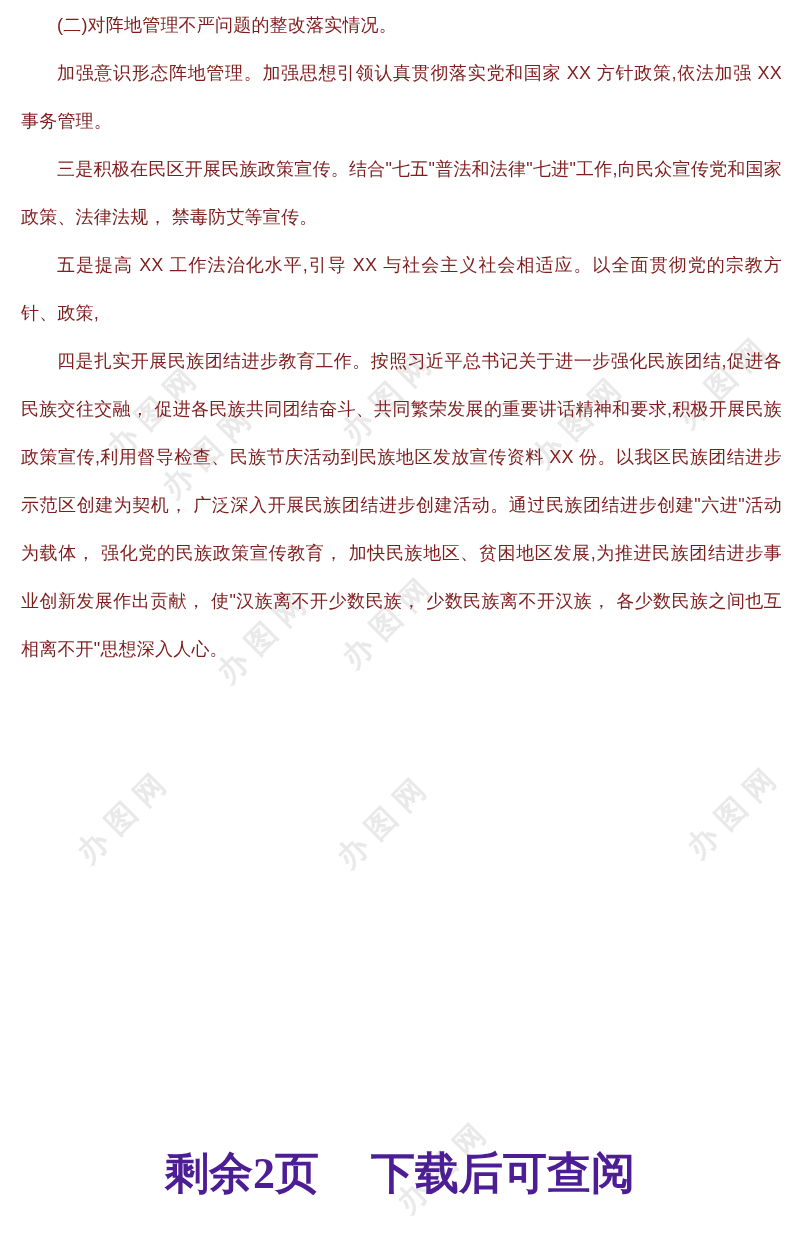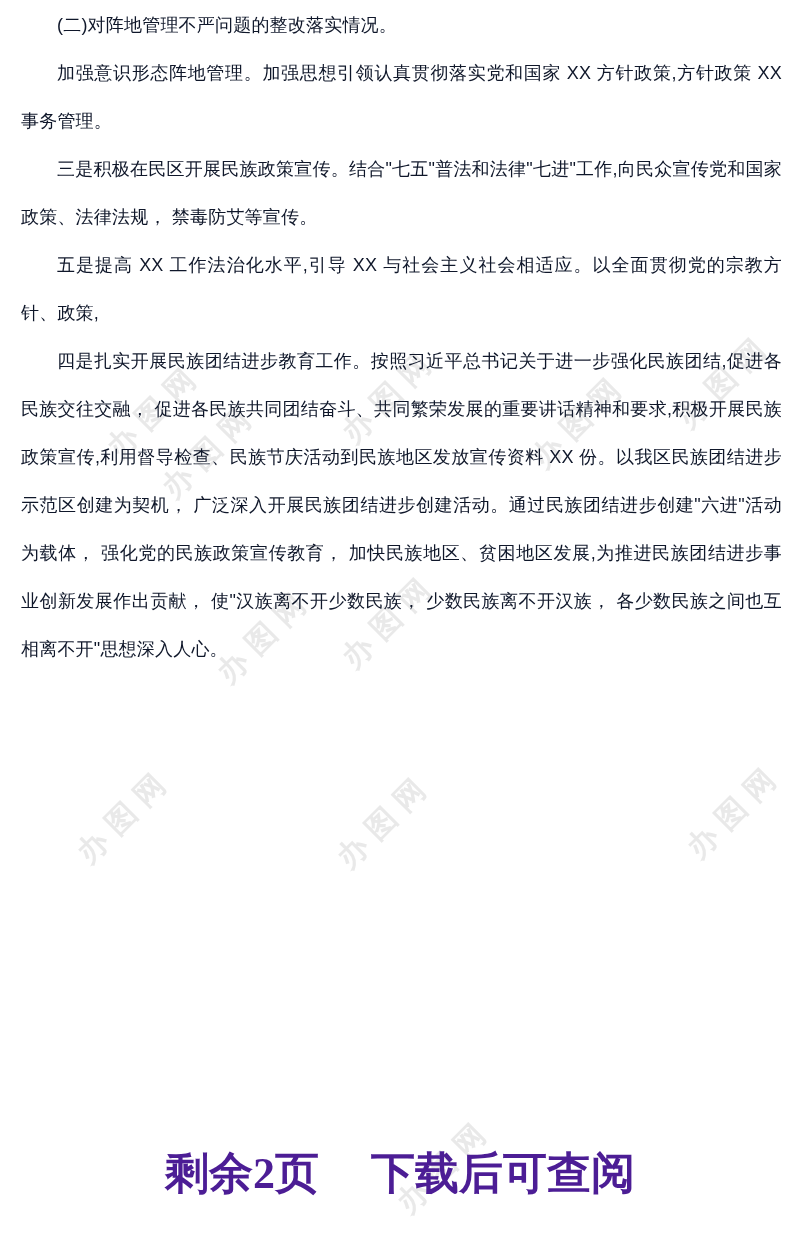--- a/index.html
+++ b/index.html
@@ -33,21 +33,21 @@
   
   .doc {
     position: relative;
     z-index: 1;
     padding: 1px 18px 0 21px;
   }
   .doc p.para {
     margin: 0;
     font-size: 18px;
     line-height: 48px;
-    color: #0f172a;
+    color: #7f1d1d;
     text-align: justify;
     text-indent: 2em;
     letter-spacing: 0.2px;
   }
   
   .footer {
     position: absolute;
     left: 0; top: 1144px; width: 100%;
     z-index: 2;
     text-align: center;
@@ -73,21 +73,21 @@
       <span class="wm" style="left: 205px; top: 615px; color: rgb(216, 216, 216);">办图网</span>
       <span class="wm" style="left: 330px; top: 600px; color: rgb(216, 216, 216);">办图网</span>
       <span class="wm" style="left: 65px; top: 795px; color: rgb(216, 216, 216);">办图网</span>
       <span class="wm" style="left: 325px; top: 800px; color: rgb(216, 216, 216);">办图网</span>
       <span class="wm" style="left: 675px; top: 790px; color: rgb(216, 216, 216);">办图网</span>
       <span class="wm" style="left: 385px; top: 1145px; color: rgb(216, 216, 216);">办图网</span>
     </div>
 
   <div class="doc">
       <p class="para">(二)对阵地管理不严问题的整改落实情况。</p>
-      <p class="para">加强意识形态阵地管理。加强思想引领认真贯彻落实党和国家 XX 方针政策,方针政策 XX 事务管理。</p>
+      <p class="para">加强意识形态阵地管理。加强思想引领认真贯彻落实党和国家 XX 方针政策,依法加强 XX 事务管理。</p>
       <p class="para">三是积极在民区开展民族政策宣传。结合"七五"普法和法律"七进"工作,向民众宣传党和国家政策、法律法规， 禁毒防艾等宣传。</p>
       <p class="para">五是提高 XX 工作法治化水平,引导 XX 与社会主义社会相适应。以全面贯彻党的宗教方针、政策,</p>
       <p class="para">四是扎实开展民族团结进步教育工作。按照习近平总书记关于进一步强化民族团结,促进各民族交往交融， 促进各民族共同团结奋斗、共同繁荣发展的重要讲话精神和要求,积极开展民族政策宣传,利用督导检查、民族节庆活动到民族地区发放宣传资料 XX 份。以我区民族团结进步示范区创建为契机， 广泛深入开展民族团结进步创建活动。通过民族团结进步创建"六进"活动为载体， 强化党的民族政策宣传教育， 加快民族地区、贫困地区发展,为推进民族团结进步事业创新发展作出贡献， 使"汉族离不开少数民族， 少数民族离不开汉族， 各少数民族之间也互相离不开"思想深入人心。</p>
     </div>
 
   <div class="footer" style="color: #4c1d95;">
     <span class="remaining">剩余2页</span><span>下载后可查阅</span>
   </div>
 
 </div>

